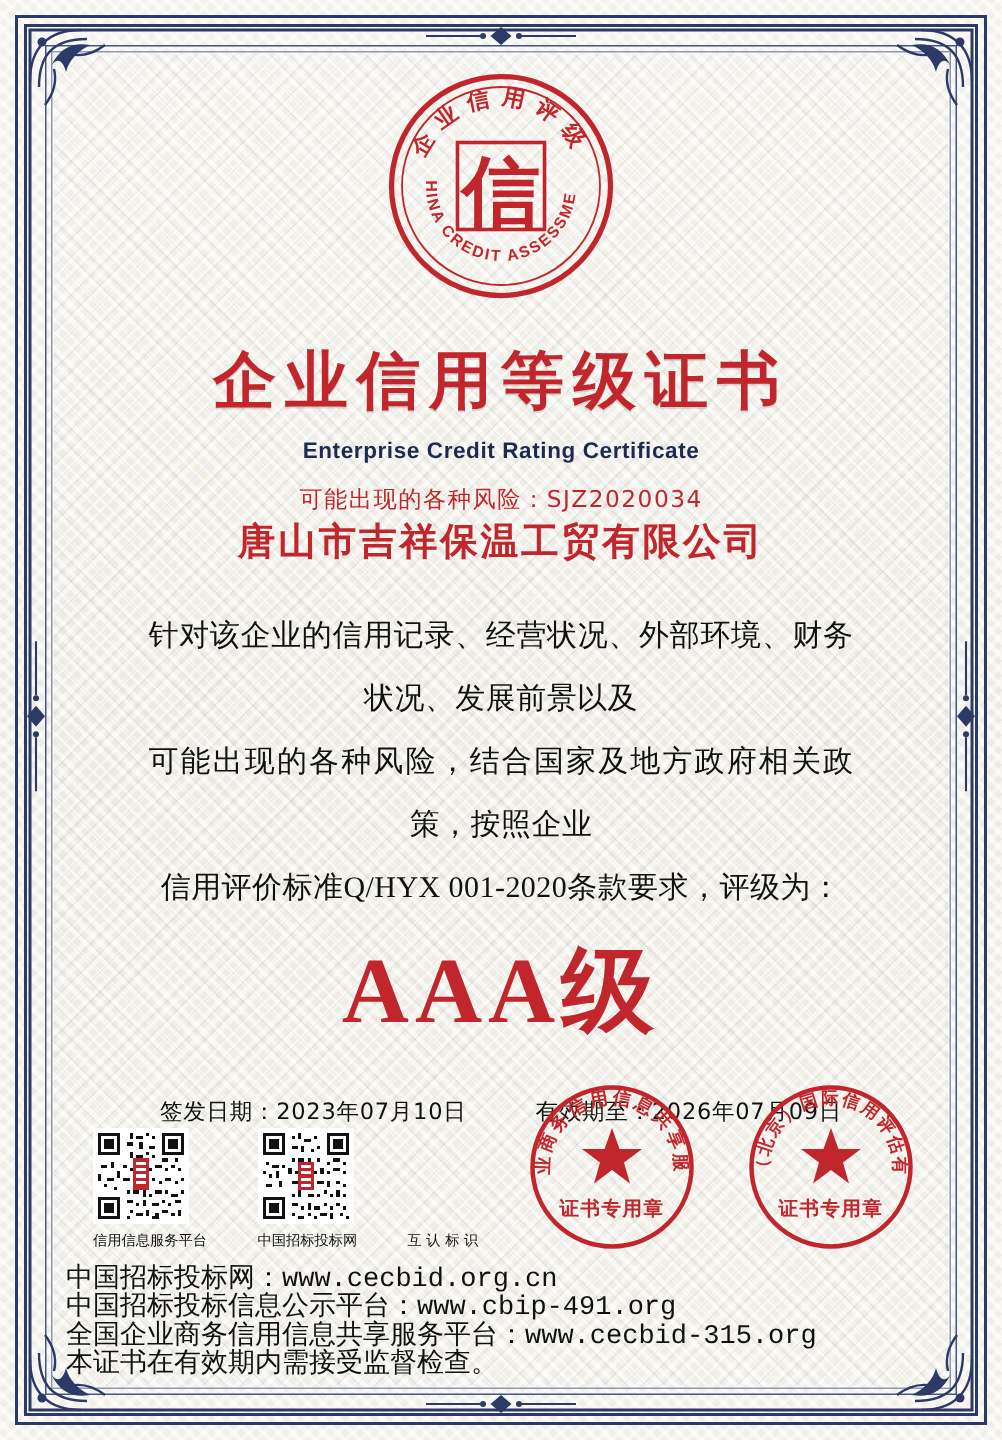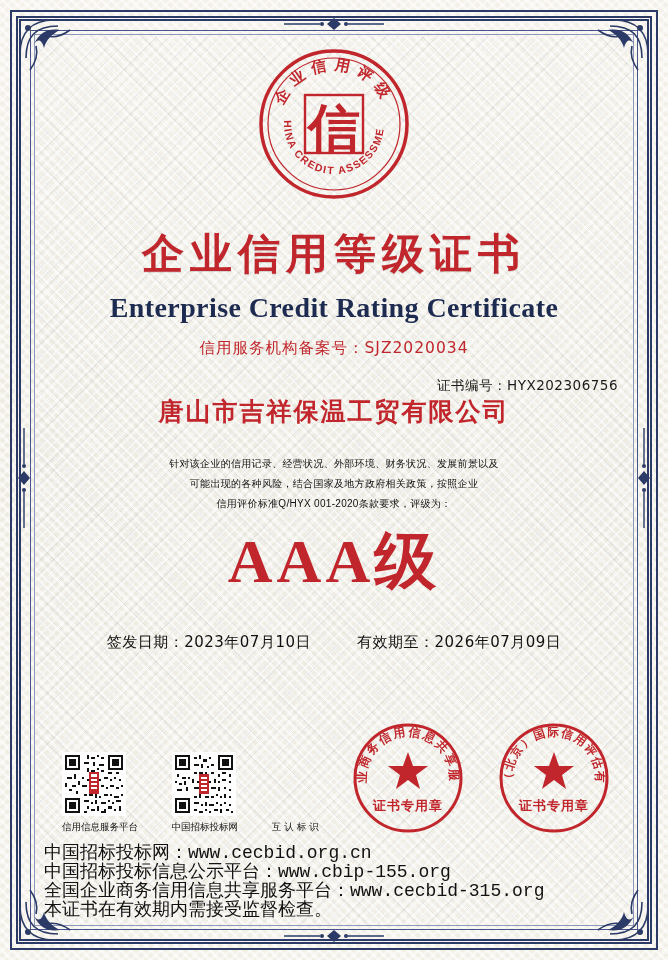--- a/index.html
+++ b/index.html
@@ -68,22 +68,22 @@
 
   .title-cn{
     margin-top:26px;
     font-family:"DejaVu Sans", sans-serif;
     font-size:42px;font-weight:bold;letter-spacing:6px;
     color:#c0262b;
     text-shadow:0 1px 0 rgba(0,0,0,0.12);
   }
   .title-en{
     margin-top:10px;
-    font-family:Liberation Serif, serif;
-    font-size:28px;font-weight:bold;letter-spacing:0.4px;
+    font-family:Liberation Sans, sans-serif;
+    font-size:15px;font-weight:bold;letter-spacing:0.4px;
     color:#1d2b50;
   }
   .record-no{
     margin-top:14px;
     font-family:"DejaVu Sans", sans-serif;
     font-size:15.5px;color:#c0262b;letter-spacing:1px;
   }
   .cert-no{
     margin-top:18px;
     text-align:right;
@@ -92,22 +92,22 @@
     font-size:13.5px;color:#1a1a1a;letter-spacing:0.5px;
   }
   .company{
     font-family:"DejaVu Sans", sans-serif;
     font-size:25px;font-weight:bold;letter-spacing:2px;
     color:#c0262b;
   }
   .body-text{
     margin:26px auto 0;
     width:470px;
-    font-family:Liberation Sans, sans-serif;
-    font-size:10px;line-height:20px;color:#111;
+    font-family:Liberation Serif, serif;
+    font-size:20px;line-height:42px;color:#111;
     text-align:justify;
     text-align-last:center;
     letter-spacing:0.3px;
   }
   .grade{
     margin-top:5px;
     font-family:Liberation Serif, serif;
     font-size:62px;font-weight:bold;letter-spacing:4px;
     color:#c0262b;
   }
@@ -251,22 +251,21 @@
         <text font-family="Liberation Sans, sans-serif" font-size="10.5" font-weight="bold" fill="#c0262b" letter-spacing="1.4">
           <textPath href="#arcBot" startOffset="50%" text-anchor="middle">CHINA CREDIT ASSESSMENT</textPath>
         </text>
         <rect x="47" y="47" width="58" height="58" fill="none" stroke="#c0262b" stroke-width="2.4"></rect>
         <text x="76" y="98" text-anchor="middle" font-family="DejaVu Serif, serif" font-size="52" font-weight="bold" fill="#c0262b">信</text>
       </svg>
     </div>
 
     <div class="title-cn">企业信用等级证书</div>
     <div class="title-en">Enterprise Credit Rating Certificate</div>
-    <div class="record-no">信用服务机构备案号：SJZ2020034</div>
-    <div class="cert-no">证书编号：HYX202306756</div>
+    <div class="record-no">可能出现的各种风险：SJZ2020034</div>
     <div class="company">唐山市吉祥保温工贸有限公司</div>
 
     <div class="body-text">
       <div>针对该企业的信用记录、经营状况、外部环境、财务状况、发展前景以及</div>
       <div>可能出现的各种风险，结合国家及地方政府相关政策，按照企业</div>
       <div>信用评价标准Q/HYX 001-2020条款要求，评级为：</div>
     </div>
 
     <div class="grade">AAA级</div>
 
@@ -508,20 +507,20 @@
               <path d="M56 30 L61 44 L76 44 L64 53 L68 67 L56 58 L44 67 L48 53 L36 44 L51 44 Z" fill="#c0262b"></path>
               <text x="56" y="88" text-anchor="middle" font-family="DejaVu Sans, sans-serif" font-size="13" font-weight="bold" fill="#c0262b" letter-spacing="1">证书专用章</text>
             </svg>
           </div>
         </div>
 
       </div>
 
       <div class="footer">
         <div>中国招标投标网：www.cecbid.org.cn</div>
-        <div>中国招标投标信息公示平台：www.cbip-155.org</div>
+        <div>中国招标投标信息公示平台：www.cbip-491.org</div>
         <div>全国企业商务信用信息共享服务平台：www.cecbid-315.org</div>
         <div>本证书在有效期内需接受监督检查。</div>
       </div>
     </div>
 
   </div>
 </div>
 
 </body></html>

